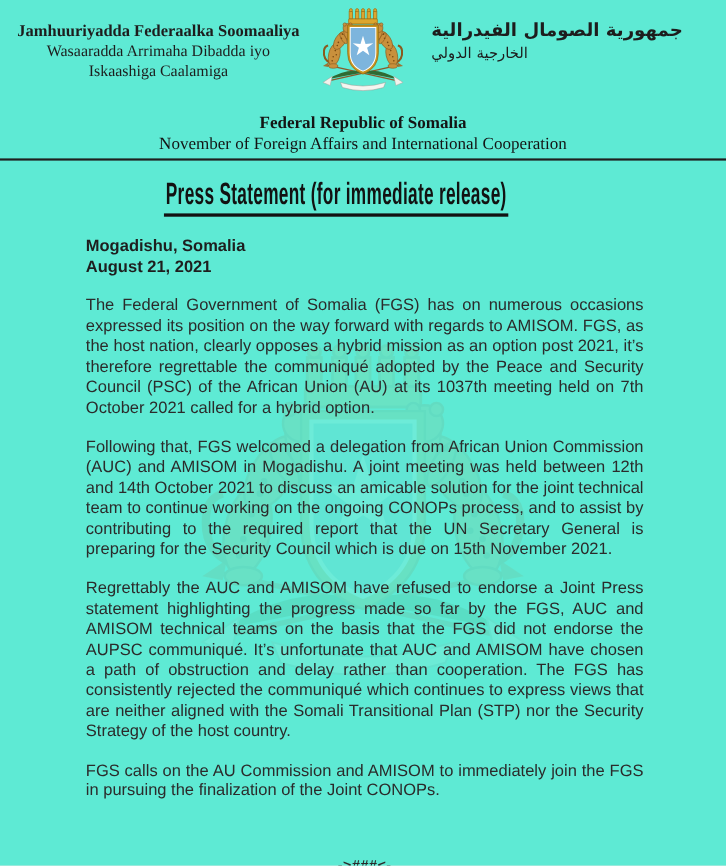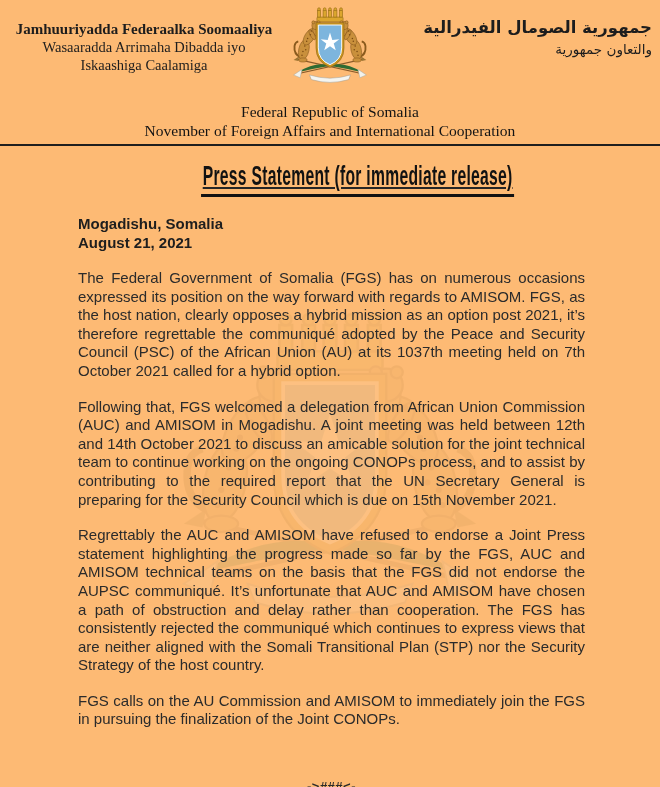--- a/index.html
+++ b/index.html
@@ -1,51 +1,51 @@
 <!DOCTYPE html>
 <html><head>
 <meta charset="utf-8">
 <style>
   html,body{margin:0;padding:0;background:#e9e9e9;}
   .page{
     position:relative; width:660px; height:787px; margin:0 auto;
-    background:#fdba74; overflow:hidden; color:#262626;
+    background:#5eead4; overflow:hidden; color:#262626;
     font-family:"Liberation Sans", sans-serif;
   }
   
   .letterhead{position:relative; height:146px;}
   .lh-somali{
     position:absolute; left:8px; top:20px; width:272px; text-align:center;
     font-family:"Liberation Serif", serif; font-size:14.5px; line-height:18px; color:#1d1d1d;
   }
   .lh-somali .l1{font-weight:bold; font-size:15px;}
   .lh-arabic{
-    position:absolute; right:8px; top:16px; width:260px; text-align:right;
+    position:absolute; right:8px; top:16px; width:260px; text-align:left;
     font-family:"DejaVu Sans", sans-serif; color:#1d1d1d; direction:rtl;
   }
   .lh-arabic .a1{font-size:16.5px; font-weight:bold; line-height:24px;}
   .lh-arabic .a2,.lh-arabic .a3{font-size:13.5px; line-height:19px;}
   .lh-emblem{position:absolute; left:50%; top:3px; transform:translateX(-50%);}
   .lh-english{
     position:absolute; left:0; right:0; top:102px; text-align:center;
     font-family:"Liberation Serif", serif; font-size:15.5px; line-height:19px; color:#141414;
   }
-  .lh-english .e1{font-weight:normal;}
+  .lh-english .e1{font-weight:bold;}
   .rule{
     position:absolute; left:0; right:0; top:144px; height:0;
     border-top:2.6px solid #1f1f1f;
   }
   
   .watermark{
     position:absolute; left:105px; top:295px; width:450px; opacity:0.09;
     pointer-events:none;
   }
   
   .doc-main{position:relative; padding:10px 75px 0 78px;}
-  .title-row{display:flex; justify-content:flex-start; margin:4px 0 16px 0;text-decoration:underline;}
+  .title-row{display:flex; justify-content:flex-end; margin:4px 0 16px 0;}
   .title-text{
     display:inline-block; white-space:nowrap;
     font-size:28px; font-weight:bold; color:#121212;
     transform:scaleX(0.56); transform-origin:center;
     border-bottom:3px solid #121212; padding:0 3px 2px 3px;
     letter-spacing:0.5px;
   }
   .dateline{font-weight:bold; font-size:15px; line-height:18.5px; margin:18px 0 15px 0; color:#1e1e1e;}
   .press-body p{
     margin:17px 0 0 0; font-size:15px; line-height:18.6px;
@@ -140,21 +140,21 @@
     </div>
 
     <div class="lh-emblem">
       <svg viewBox="0 0 120 92" width="112" height="86">
           <use href="#somalia-emblem"></use>
         </svg>
     </div>
 
     <div class="lh-arabic" lang="ar" dir="rtl">
       <div class="a1">جمهورية الصومال الفيدرالية</div>
-      <div class="a3">والتعاون جمهورية</div>
+      <div class="a3">الخارجية الدولي</div>
     </div>
 
     <div class="lh-english">
       <div class="e1">Federal Republic of Somalia</div>
       <div class="e2">November of Foreign Affairs and International Cooperation</div>
     </div>
 
     <div class="rule"></div>
   </header>
 

